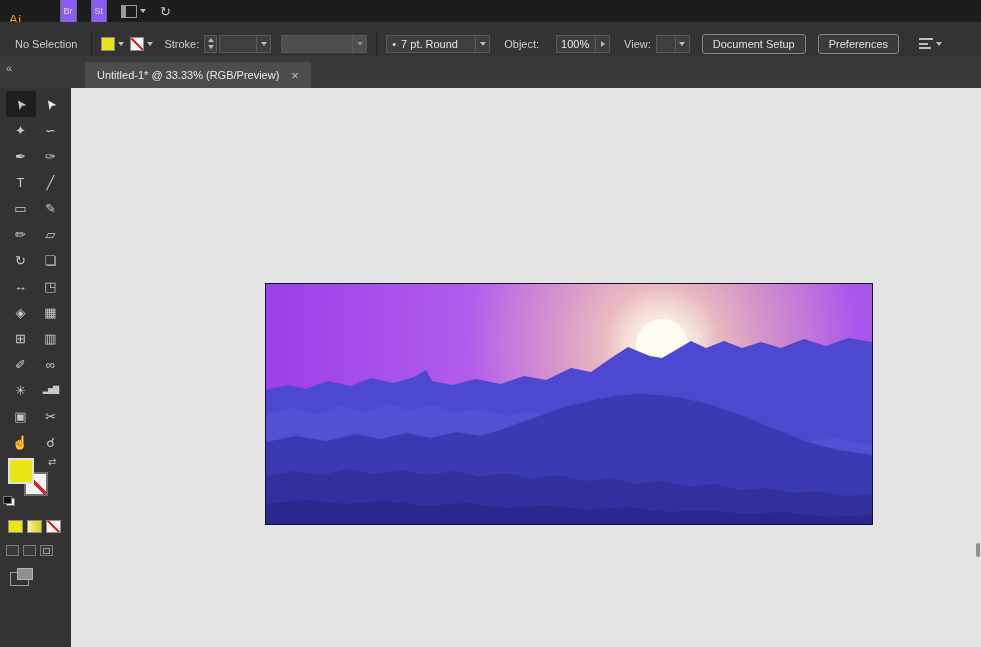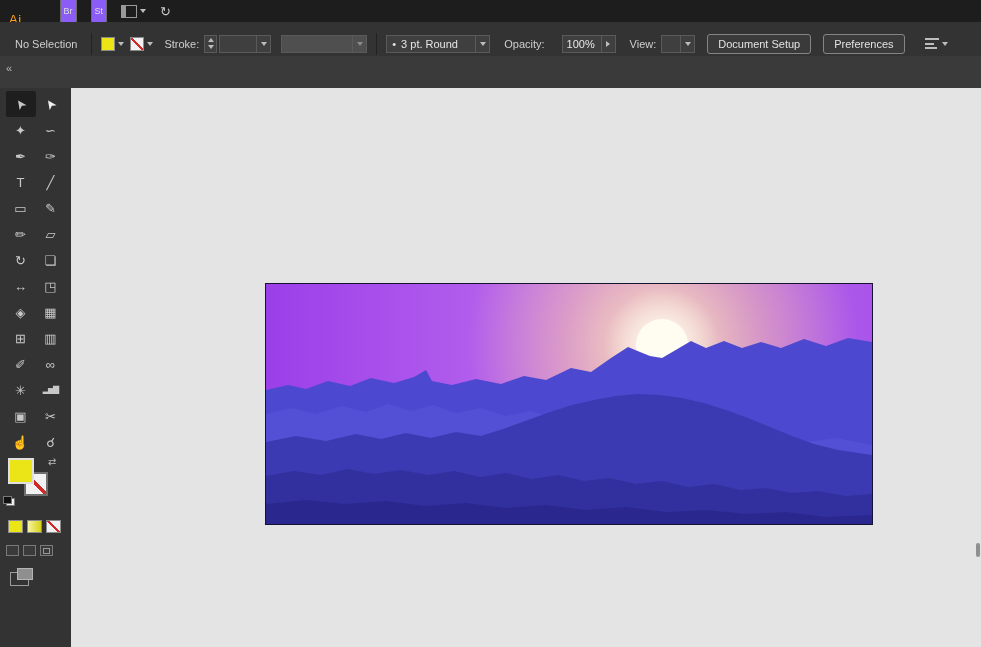--- a/index.html
+++ b/index.html
@@ -146,27 +146,27 @@
     <span class="dd-val" style="flex:1;"></span>
     <span class="dd-btn">
       <span class="chev-down"></span>
     </span>
   </span>
 
   <span class="vsep"></span>
 
   <span class="dd" style="width:104px;">
     <span class="dd-val">•</span>
-    <span class="dd-val" style="flex:1;padding-left:0;">3 pt. Round</span>
+    <span class="dd-val" style="flex:1;padding-left:0;">7 pt. Round</span>
     <span class="dd-btn">
       <span class="chev-down"></span>
     </span>
   </span>
 
-  <span class="cb-label" style="margin-left:14px;">Opacity:</span>
+  <span class="cb-label" style="margin-left:14px;">Object:</span>
   <input id="opacity-input" value="100%" style="">
   <span class="flyout-btn">
     <span class="chev-right"></span>
   </span>
 
   <span class="cb-label" style="margin-left:14px;">View:</span>
   <span class="dd" style="width:34px;">
     <span class="dd-val" style="flex:1;"></span>
     <span class="dd-btn">
       <span class="chev-down"></span>
@@ -181,20 +181,24 @@
         <i></i>
         <i></i>
         <i></i>
       </span>
     <span class="chev-down"></span>
   </span>
 </div>
 
 <div id="tabstrip">
   <span id="collapse">«</span>
+  <div id="doc-tab">
+    <span>Untitled-1* @ 33.33% (RGB/Preview)</span>
+    <span id="tab-close">×</span>
+  </div>
 </div>
 
 <div id="toolbar">
   <div id="tools-grid">
       <div class="tool selected">
         <span class="tg">➤</span>
       </div>
       <div class="tool">
         <span class="tg">➤</span>
       </div>

